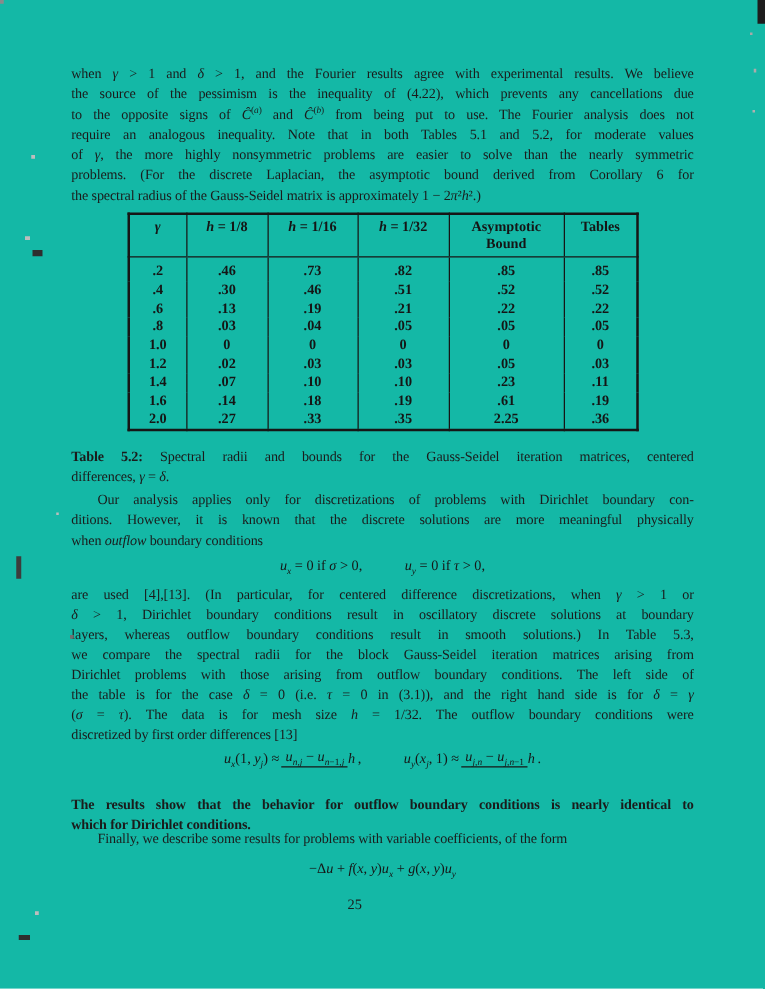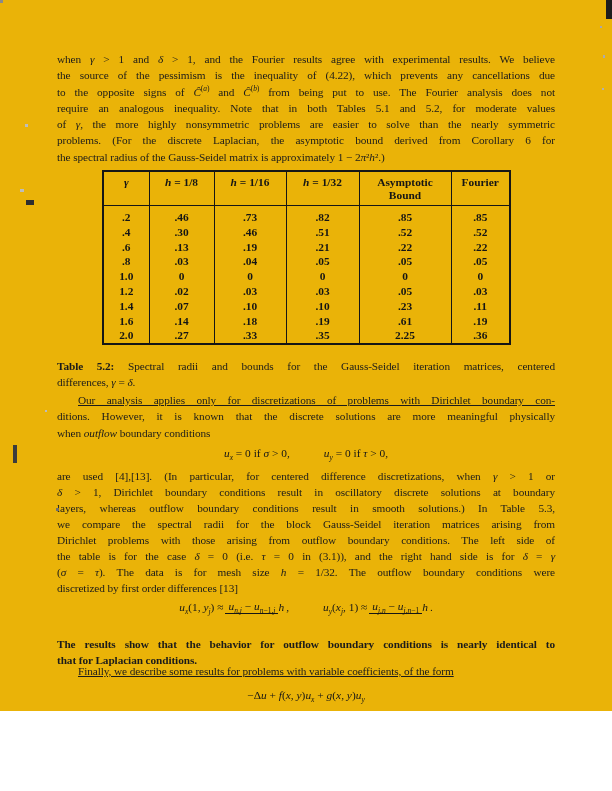--- a/index.html
+++ b/index.html
@@ -1,29 +1,29 @@
 <!DOCTYPE html>
 <html><head>
 <meta charset="utf-8">
 <style>
   html,body { margin:0; padding:0; background:#ffffff; }
   .page {
-    position:relative; width:612px; height:711px;
-    background:#eab308;
+    position:relative; width:612px; height:791px;
+    background:#14b8a6;
     font-family:"Liberation Serif", serif;
     color:#1b1b1b;
     overflow:hidden;
   }
   .para {
     position:absolute; left:57px; width:498px;
     font-size:11.3px; line-height:16.3px; letter-spacing:-0.1px;
   }
   .para .tline { text-align:justify; text-align-last:justify; }
   .para .tline:last-child { text-align-last:left; }
-  .para.indent-first .tline:first-child { text-indent:21px;text-decoration:underline; }
+  .para.indent-first .tline:first-child { text-indent:21px; }
   .para.left-only .tline { text-align:right; text-align-last:left; }
 
   sup { font-size:7.5px; vertical-align:super; line-height:0; }
   sub { font-size:7.5px; vertical-align:sub; line-height:0; }
 
   
   .tbl-wrap { position:absolute; left:102px; top:170px; }
   table.results {
     border-collapse:collapse; table-layout:fixed;
     border:2px solid #161616;
@@ -54,21 +54,21 @@
   }
   .eq-gap { display:inline-block; width:34px; }
   .frac { display:inline-flex; flex-direction:row; align-items:center; vertical-align:middle; margin:0 2px; }
   .frac .num { padding:0 3px 1px 3px; border-bottom:1px solid #161616; line-height:11px; }
   .frac .den { padding-top:1px; line-height:11px; }
 
   .caption { position:absolute; left:57px; width:498px; font-size:11.3px; line-height:16.2px; letter-spacing:-0.1px; }
   .caption .tline { text-align:justify; text-align-last:justify; }
   .caption .tline:last-child { text-align-last:left; }
 
-  .pageno { position:absolute; top:718px; left:278px; width:30px; text-align:center; font-size:11.5px; }
+  .pageno { position:absolute; top:718px; left:278px; width:30px; text-align:left; font-size:11.5px; }
 
   .artifact { position:absolute; }
 </style>
 </head>
 <body>
 
 <div class="page">
 
   <div class="para" style="top:51px;">
       <div class="tline">when <i>γ</i> &gt; 1 and <i>δ</i> &gt; 1, and the Fourier results agree with experimental results. We believe</div>
@@ -90,21 +90,21 @@
           <col style="width:92px">
           <col style="width:59px">
       </colgroup>
       <thead>
         <tr>
           <th><i>γ</i></th>
           <th><i>h</i> = 1/8</th>
           <th><i>h</i> = 1/16</th>
           <th><i>h</i> = 1/32</th>
           <th>Asymptotic Bound</th>
-          <th>Fourier</th>
+          <th>Tables</th>
         </tr>
       </thead>
       <tbody>
           <tr>
             <td>.2</td>
             <td>.46</td>
             <td>.73</td>
             <td>.82</td>
             <td>.85</td>
             <td>.85</td>
@@ -216,21 +216,21 @@
     <span><i>u</i><sub><i>y</i></sub>(<i>x</i><sub><i>j</i></sub>, 1) ≈</span>
     <span class="frac">
       <span class="num"><i>u</i><sub><i>j</i>,<i>n</i></sub> − <i>u</i><sub><i>j</i>,<i>n</i>−1</sub></span>
       <span class="den"><i>h</i></span>
     </span>
       <span>.</span>
   </div>
 
   <div class="para" style="top:636px;font-weight:bold;">
       <div class="tline">The results show that the behavior for outflow boundary conditions is nearly identical to</div>
-      <div class="tline">that for Laplacian conditions.</div>
+      <div class="tline">which for Dirichlet conditions.</div>
     </div>
 
   <div class="para indent-first left-only" style="top:663px;">
       <div class="tline">Finally, we describe some results for problems with variable coefficients, of the form</div>
     </div>
 
   <div class="equation" style="top:687px; height:16px;">
     <span>−Δ<i>u</i> + <i>f</i>(<i>x</i>, <i>y</i>)<i>u</i><sub><i>x</i></sub> + <i>g</i>(<i>x</i>, <i>y</i>)<i>u</i><sub><i>y</i></sub></span>
   </div>
 

